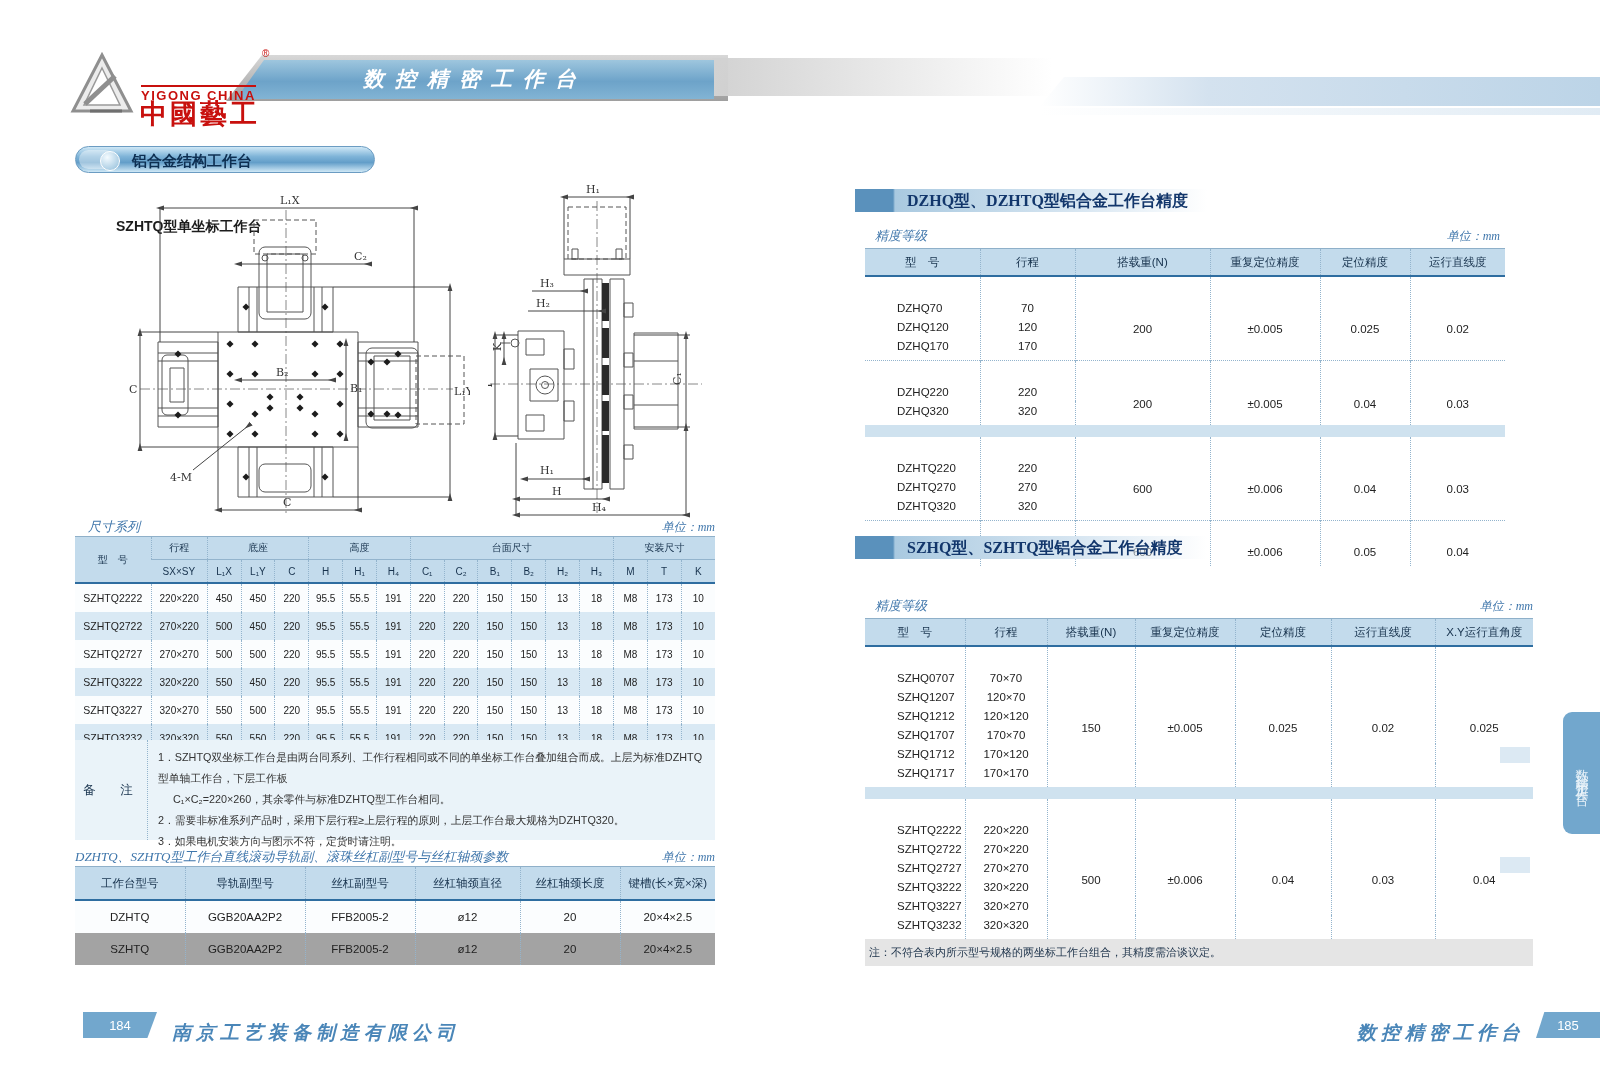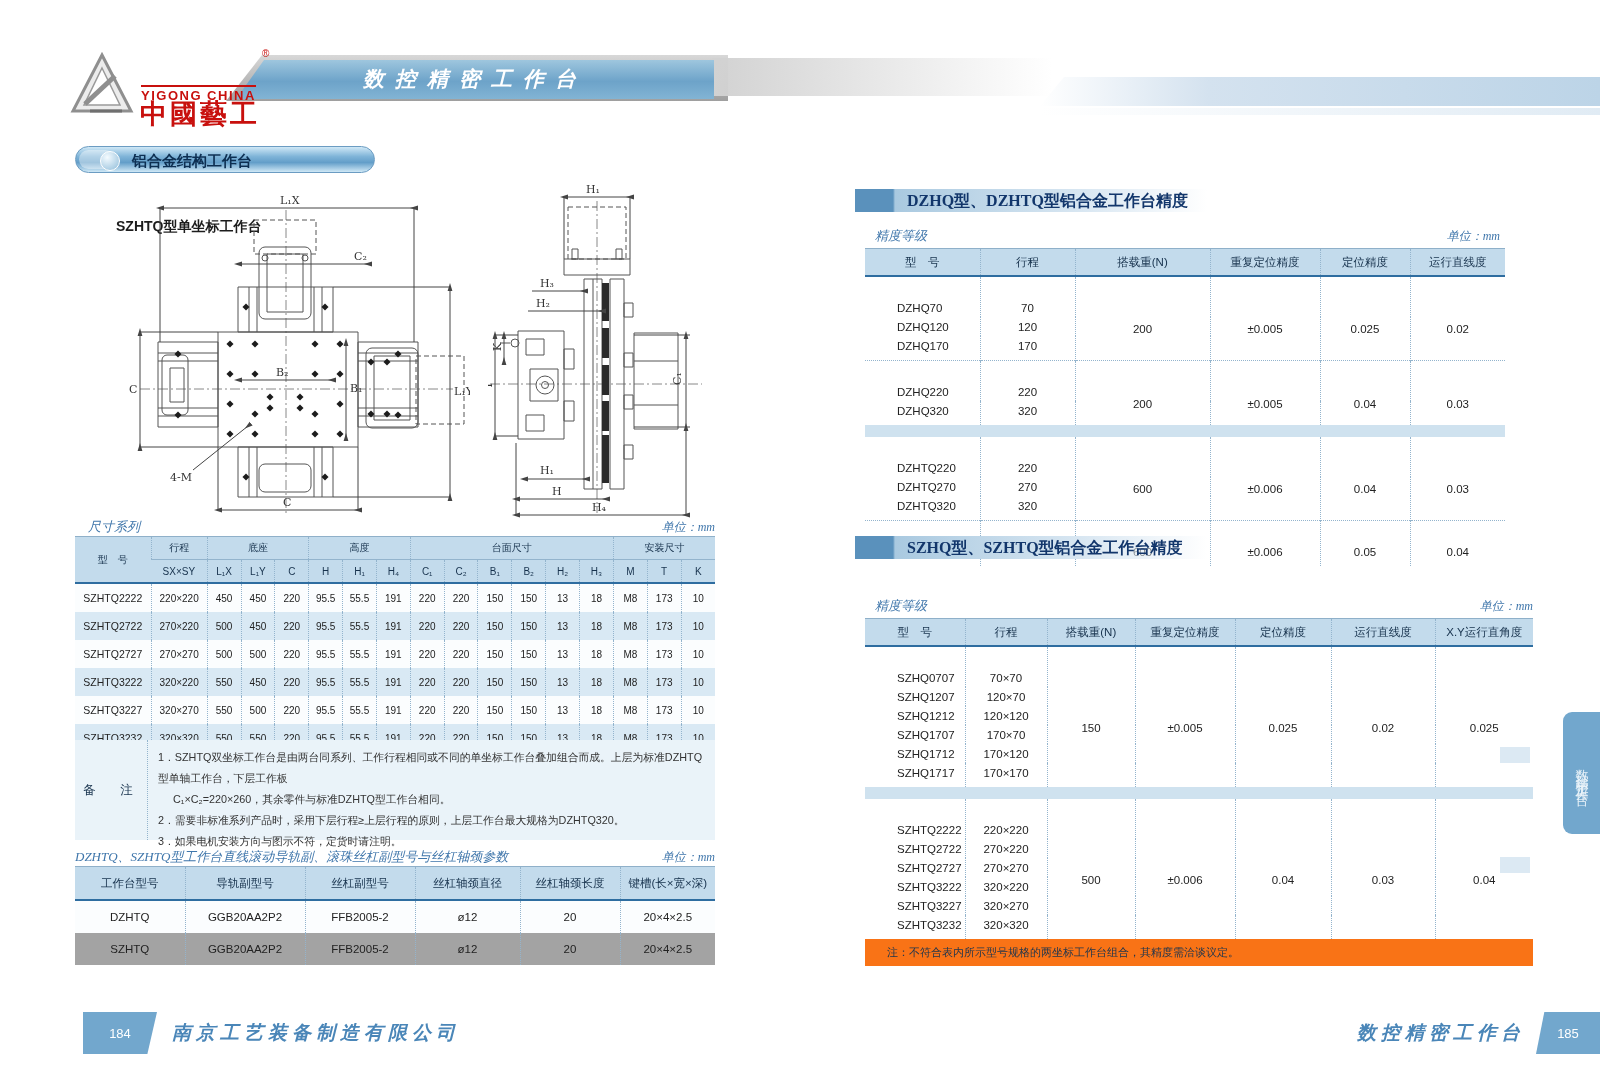--- a/index.html
+++ b/index.html
@@ -81,32 +81,32 @@
 
   
   .prectab{font-size:11.5px;border-top:1px solid #8fb0c9;}
   .prectab th{height:24px;border-bottom:2px solid #2e6da0;font-size:11.5px;}
   .prectab td{height:17px;text-align:center;background:transparent;}
   .prectab td.model{text-align:left;padding-left:32px;}
   .prectab tr.gf td{padding-top:22px;}
   .prectab tr.gl td{padding-bottom:6px;}
   .prectab tr.dot td{border-top:1px dotted #93b4cd;}
   .prectab tr.band td{height:12px;padding:0;background:#cfe2ef;border-left:none;}
-  .prectab tr.note td{background:#f97316;text-align:left;padding:6px 22px;font-size:11px;color:#21364d;border-left:none;height:auto;margin-left:11px;}
+  .prectab tr.note td{background:#e5e5e5;text-align:left;padding:6px 4px;font-size:11px;color:#21364d;border-left:none;height:auto;margin-left:11px;}
   #p1{left:865px;top:248px;width:640px;}
   #p2{left:865px;top:618px;width:668px;}
 
   
   #side-tab{left:1563px;top:712px;width:37px;height:122px;background:#72a7cd;border-radius:9px 0 0 9px;
     display:flex;align-items:center;justify-content:center;writing-mode:vertical-rl;
     color:#eaf3f9;font-size:13px;letter-spacing:4px;}
   .edge-strip{left:1500px;width:30px;height:16px;background:#dce9f3;}
 
   
-  .badge{height:42px;background:#72a7cd;color:#fff;font-size:13px;display:flex;align-items:center;justify-content:center;}
+  .badge{height:26px;background:#72a7cd;color:#fff;font-size:13px;display:flex;align-items:center;justify-content:center;}
   #badge-l{left:83px;top:1012px;width:74px;clip-path:polygon(0 0,100% 0,87% 100%,0 100%);}
   #badge-r{left:1536px;top:1012px;width:64px;clip-path:polygon(13% 0,100% 0,100% 100%,0 100%);}
   .foot-txt{font-family:"Liberation Serif",serif;font-style:italic;font-weight:bold;font-size:19px;
     color:#4a86b8;letter-spacing:5px;margin-top:8px;}
   #foot-l{left:172px;top:1012px;}
   #foot-r{left:1220px;top:1012px;width:305px;text-align:right;}
 
   
   .draw text{font-family:"DejaVu Serif",serif;font-size:11px;fill:#333;}
   .draw line,.draw rect,.draw path,.draw circle,.draw polyline{vector-effect:non-scaling-stroke;}

